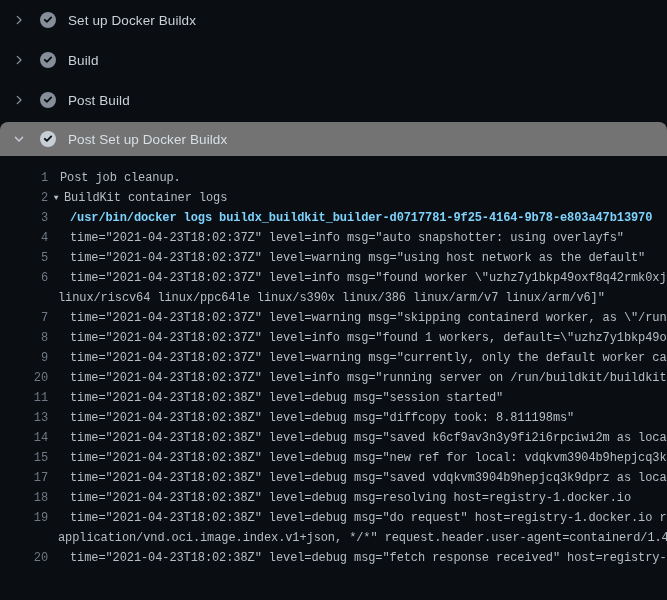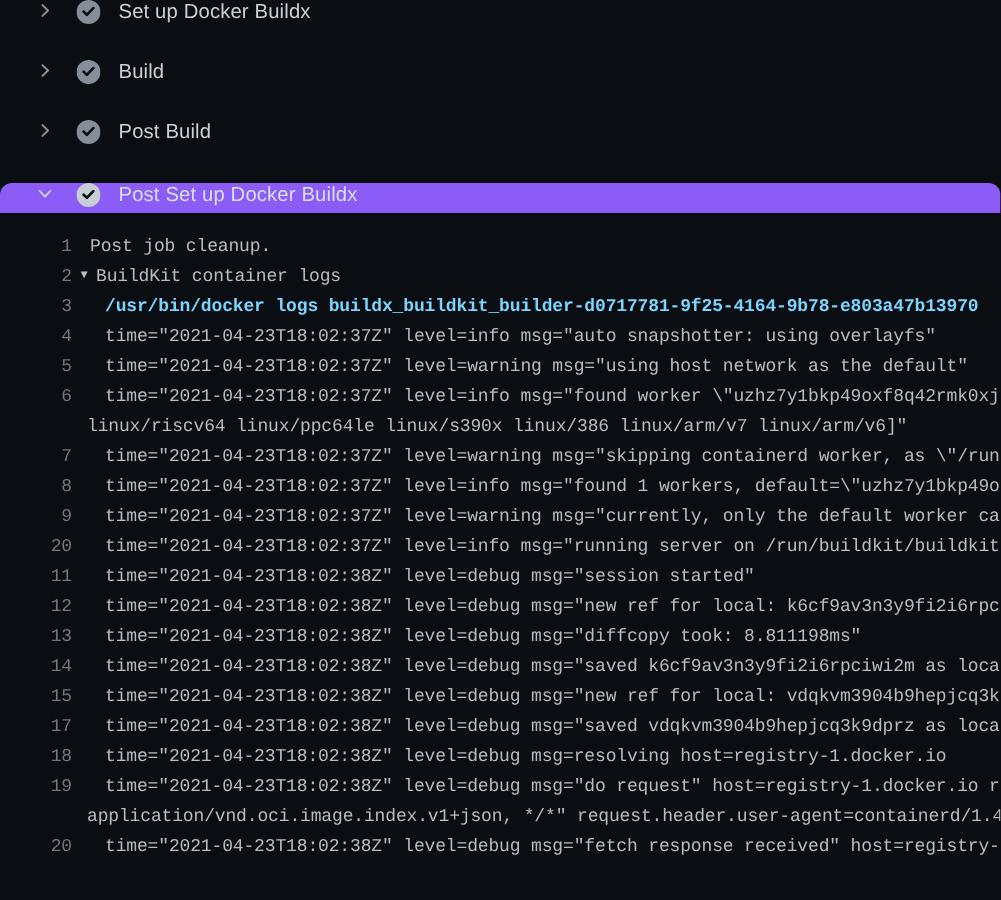--- a/index.html
+++ b/index.html
@@ -6,38 +6,38 @@
   body{
     width:667px;height:600px;overflow:hidden;
     background:#0a0d12;
     font-family:"Liberation Sans",sans-serif;
     -webkit-font-smoothing:antialiased;
   }
   .viewer{width:667px;height:600px;overflow:hidden;position:relative;}
 
   
   .step{
-    height:40px;display:flex;align-items:flex-start;
-    padding-left:23px;cursor:pointer;box-sizing:border-box;
+    height:40px;display:flex;align-items:center;
+    padding-left:12px;cursor:pointer;box-sizing:border-box;
   }
   .step .chev{
     width:14px;height:14px;flex:none;color:#8b949e;
     display:flex;align-items:center;justify-content:center;
   }
   .step .chev svg{display:block;}
   .step .check{
     margin-left:14px;width:16px;height:16px;flex:none;color:#868f99;
   }
   .step .check svg{display:block;}
   .step .label{
     margin-left:12px;font-size:13.5px;color:#c9d1d9;letter-spacing:.1px;
   }
   
   .step.expanded{
-    margin-top:2px;height:20px;background:#8b5cf6;
+    margin-top:2px;height:34px;background:#737373;
     border-radius:8px 8px 0 0;
   }
   .step.expanded .chev{color:#ccd3da;transform:rotate(90deg);}
   .step.expanded .check{color:#c7ced6;}
   .step.expanded .label{color:#d8dfe6;}
 
   
   .log-panel{
     background:#0a0d12;
     padding-top:12px;
@@ -195,25 +195,20 @@
     
     <span class="text">time="2021-04-23T18:02:37Z" level=info msg="running server on /run/buildkit/buildkitd</span>
   </div>
 
   <div class="row log">
     <span class="num">11</span>
     
     <span class="text">time="2021-04-23T18:02:38Z" level=debug msg="session started"</span>
   </div>
 
-  <div class="row log">
-    <span class="num">12</span>
-    
-    <span class="text">time="2021-04-23T18:02:38Z" level=debug msg="new ref for local: k6cf9av3n3y9fi2i6rpc</span>
-  </div>
 
   <div class="row log">
     <span class="num">13</span>
     
     <span class="text">time="2021-04-23T18:02:38Z" level=debug msg="diffcopy took: 8.811198ms"</span>
   </div>
 
   <div class="row log">
     <span class="num">14</span>
     

